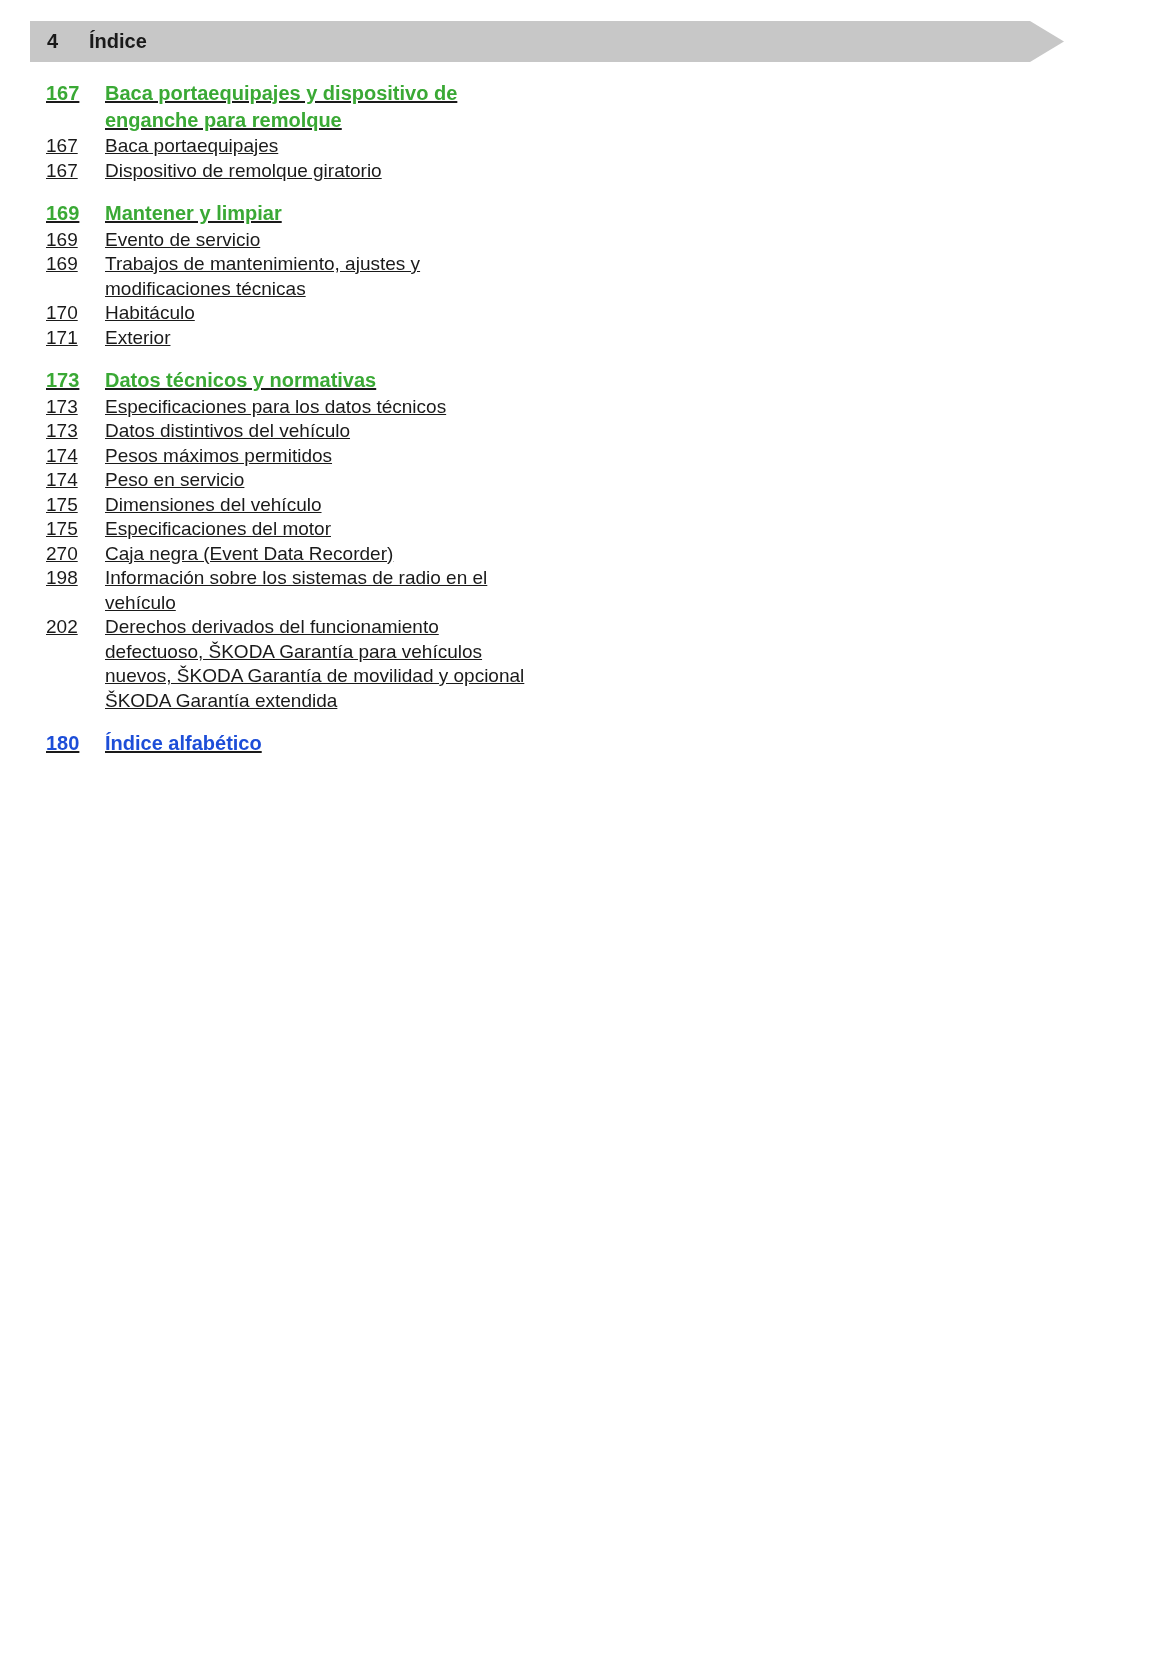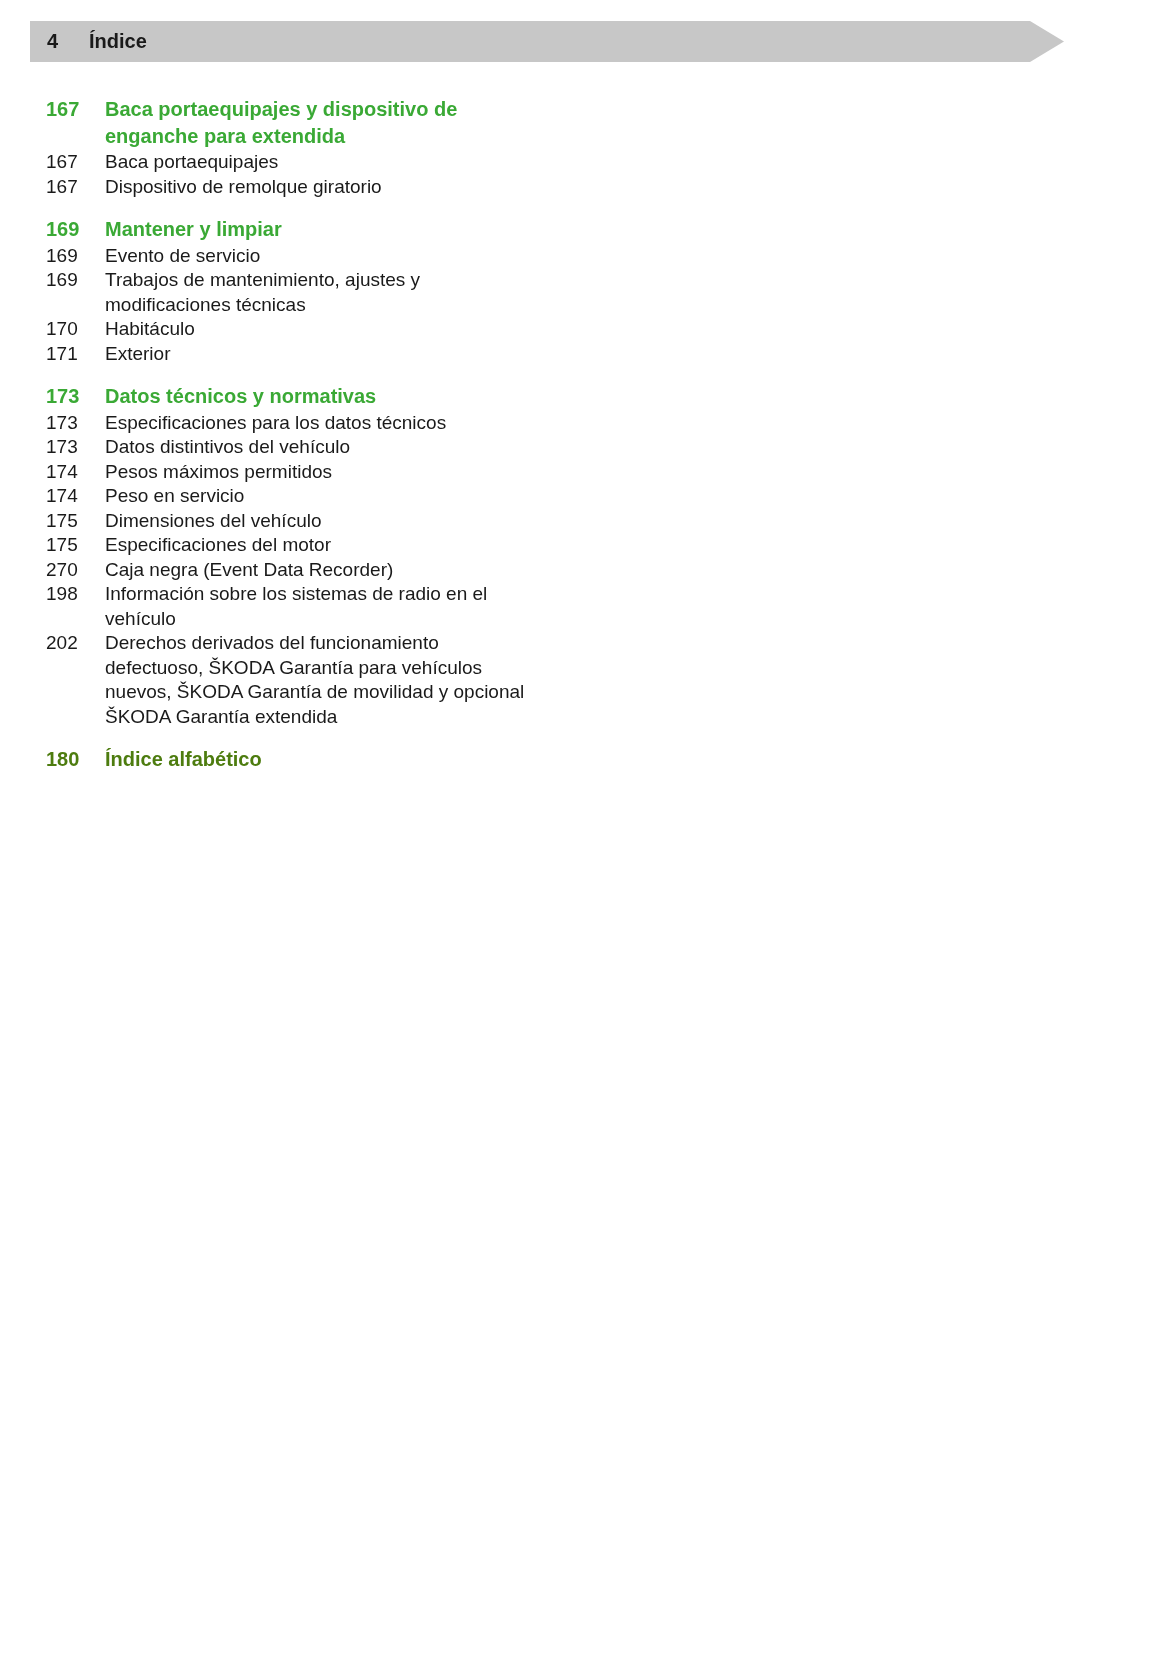--- a/index.html
+++ b/index.html
@@ -39,23 +39,24 @@
     width: 42px;
     flex: none;
   }
   .header-bar .header-title {
     flex: none;
   }
 
   
   .content {
     position: absolute;
-    top: 96px;
+    top: 80px;
     left: 46px;
     width: 530px;
+    text-decoration: underline;
   }
   .row {
     display: flex;
     align-items: flex-start;
     font-size: 19px;
     line-height: 24.5px;
   }
   .row .num {
     width: 59px;
     flex: none;
@@ -72,39 +73,39 @@
     line-height: 26.5px;
     font-weight: 700;
     color: var(--accent, #3aa935);
     margin-bottom: 1px;
   }
   .final-entry {
     margin-top: 16px;
     font-size: 20px;
     line-height: 26px;
     font-weight: 700;
-    color: #4d7c0f;
+    color: #1d4ed8;
   }
 </style>
 </head>
 <body>
 
 <div class="page">
 
   <header class="header-bar">
     <span class="header-num">4</span>
     <span class="header-title">Índice</span>
   </header>
 
   <main class="content">
     <div>
         <section class="toc-section">
           <div class="row section-head">
             <span class="num">167</span>
-            <span class="title">Baca portaequipajes y dispositivo de enganche para extendida</span>
+            <span class="title">Baca portaequipajes y dispositivo de enganche para remolque</span>
           </div>
           <div class="row entry">
             <span class="num">167</span>
             <span class="title">Baca portaequipajes</span>
           </div>
           <div class="row entry">
             <span class="num">167</span>
             <span class="title">Dispositivo de remolque giratorio</span>
           </div>
         </section>

